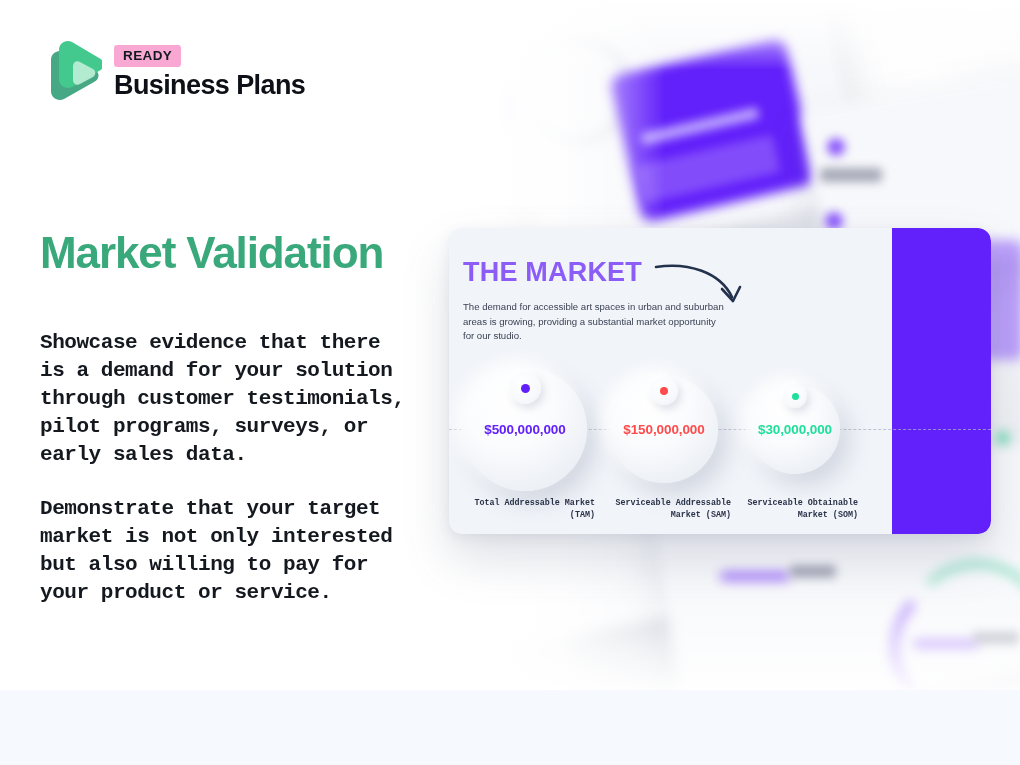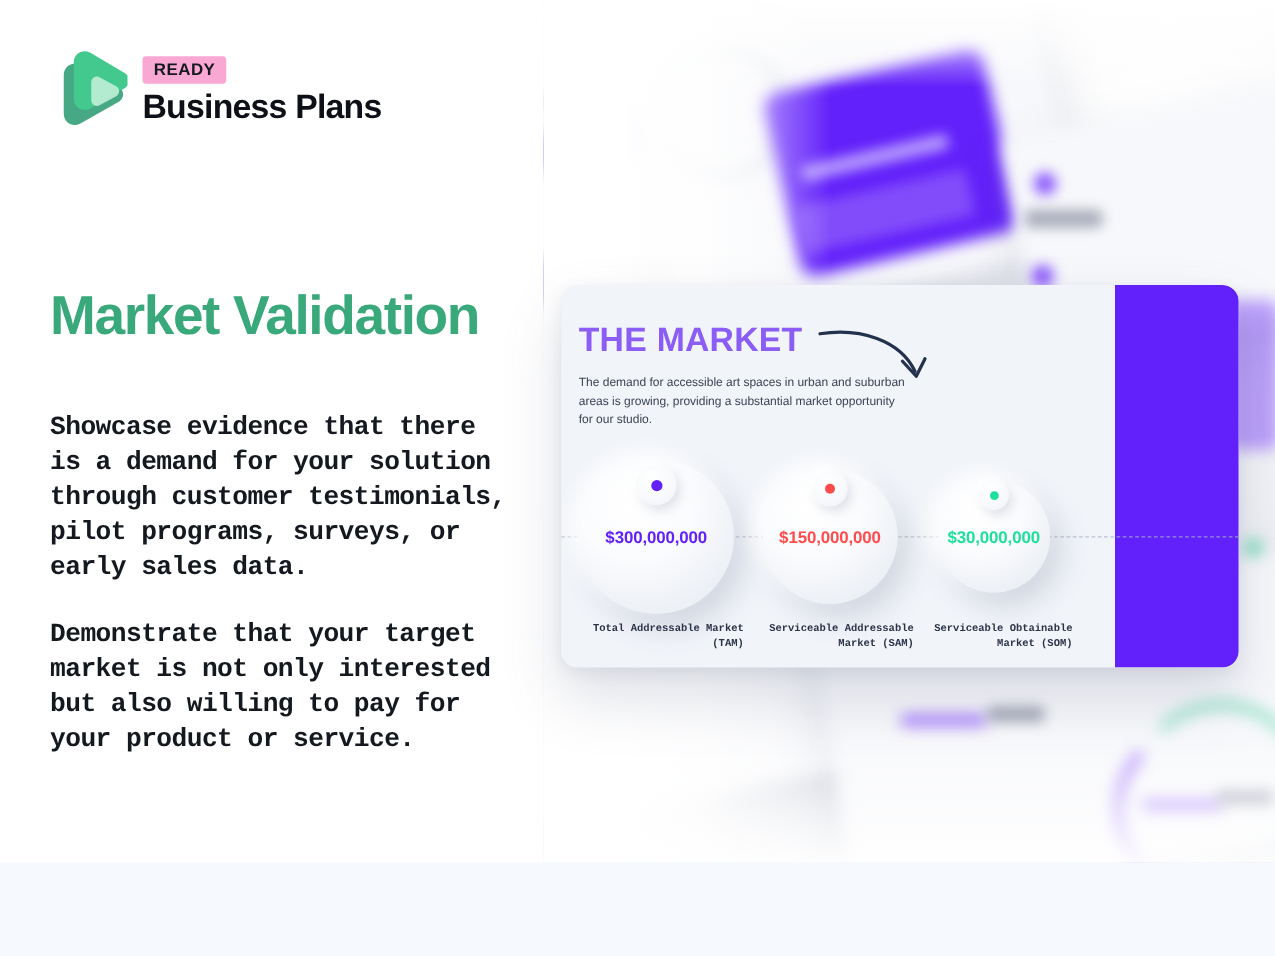--- a/index.html
+++ b/index.html
@@ -318,21 +318,21 @@
       <path d="M68 28 L79 40 L86 26" fill="none" stroke="#22314c" stroke-width="2.6" stroke-linecap="round" stroke-linejoin="round"></path>
     </svg>
 
     <div class="funnel">
       <div class="dash-line"></div>
 
       <div class="orb" style="left:14px; top:7px; width:124px; height:124px;"></div>
       <div class="orb-nub" style="left:60px; top:12px; width:32px; height:32px;">
         <span class="orb-dot" style="width:9px; height:9px; background:#6220fa;"></span>
       </div>
-      <div class="orb-value" style="left:14px; top:62px; width:124px; color:#6220fa;">$300,000,000</div>
+      <div class="orb-value" style="left:14px; top:62px; width:124px; color:#6220fa;">$500,000,000</div>
       <div class="orb-label" style="left:6px; top:138px; width:140px;">Total Addressable Market (TAM)</div>
 
       <div class="orb" style="left:161px; top:15px; width:108px; height:108px;"></div>
       <div class="orb-nub" style="left:201px; top:17px; width:28px; height:28px;">
         <span class="orb-dot" style="width:8px; height:8px; background:#ff4b4b;"></span>
       </div>
       <div class="orb-value" style="left:155px; top:62px; width:120px; color:#ff4b4b;">$150,000,000</div>
       <div class="orb-label" style="left:148px; top:138px; width:134px;">Serviceable Addressable Market (SAM)</div>
 
       <div class="orb" style="left:301px; top:24px; width:90px; height:90px;"></div>

